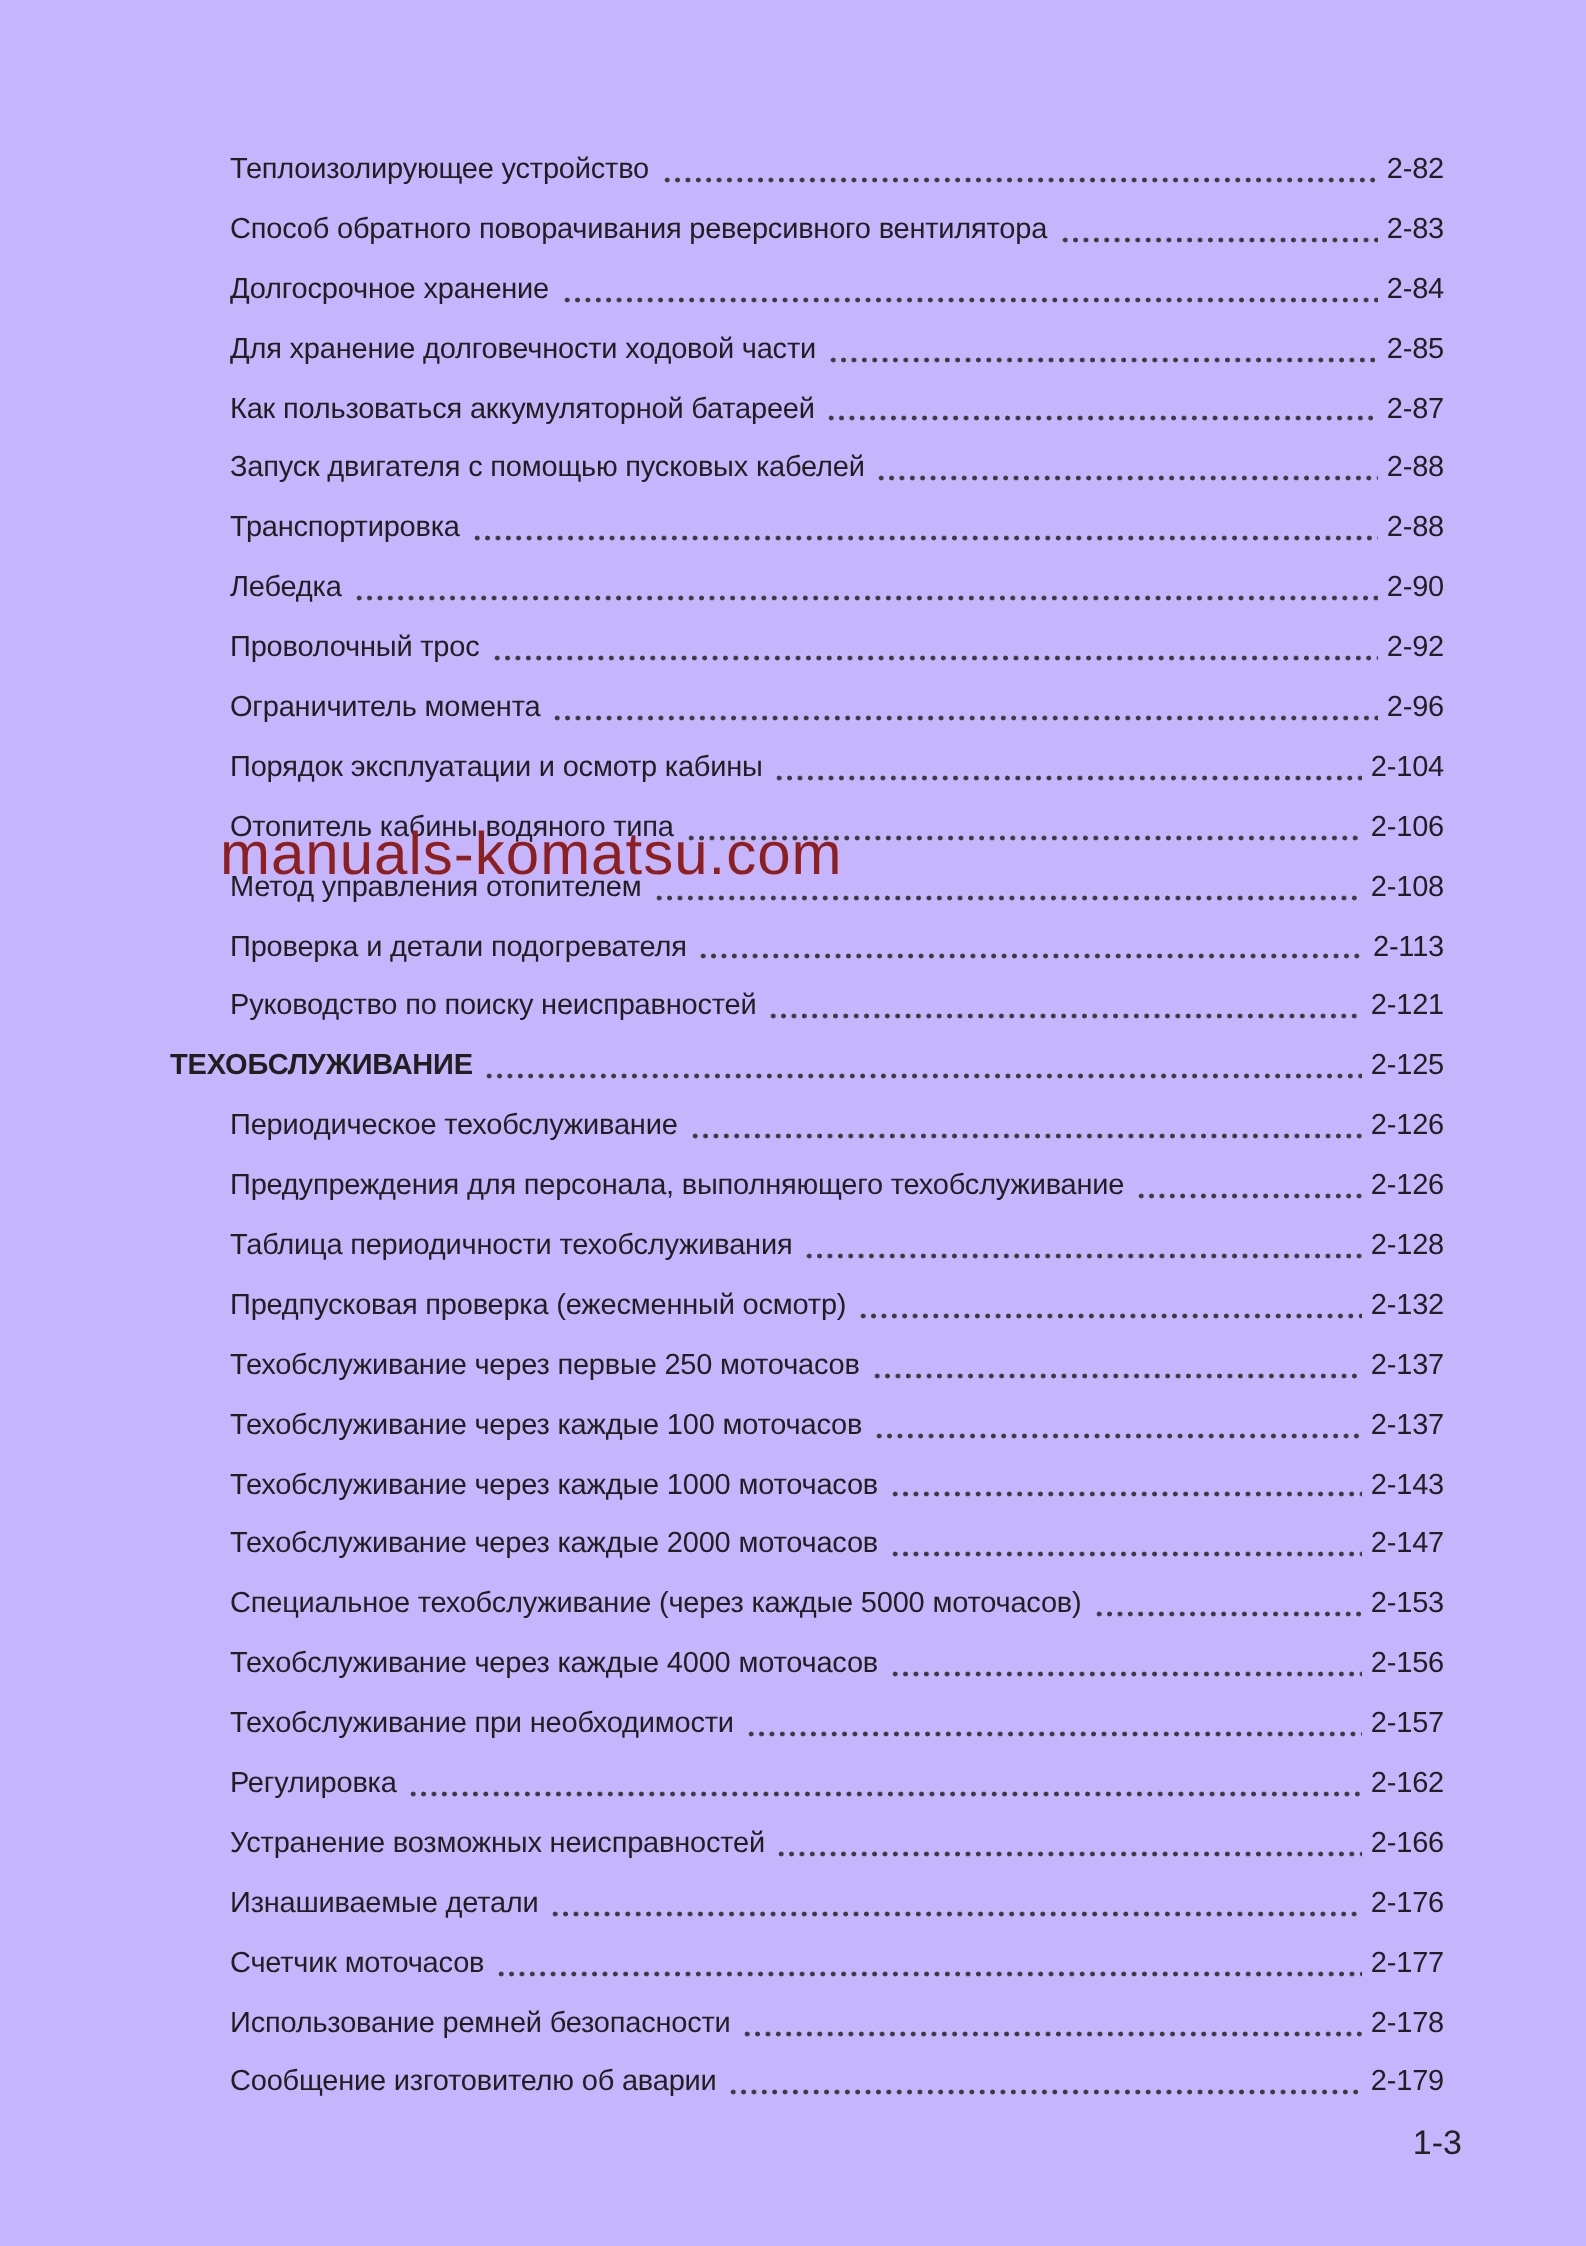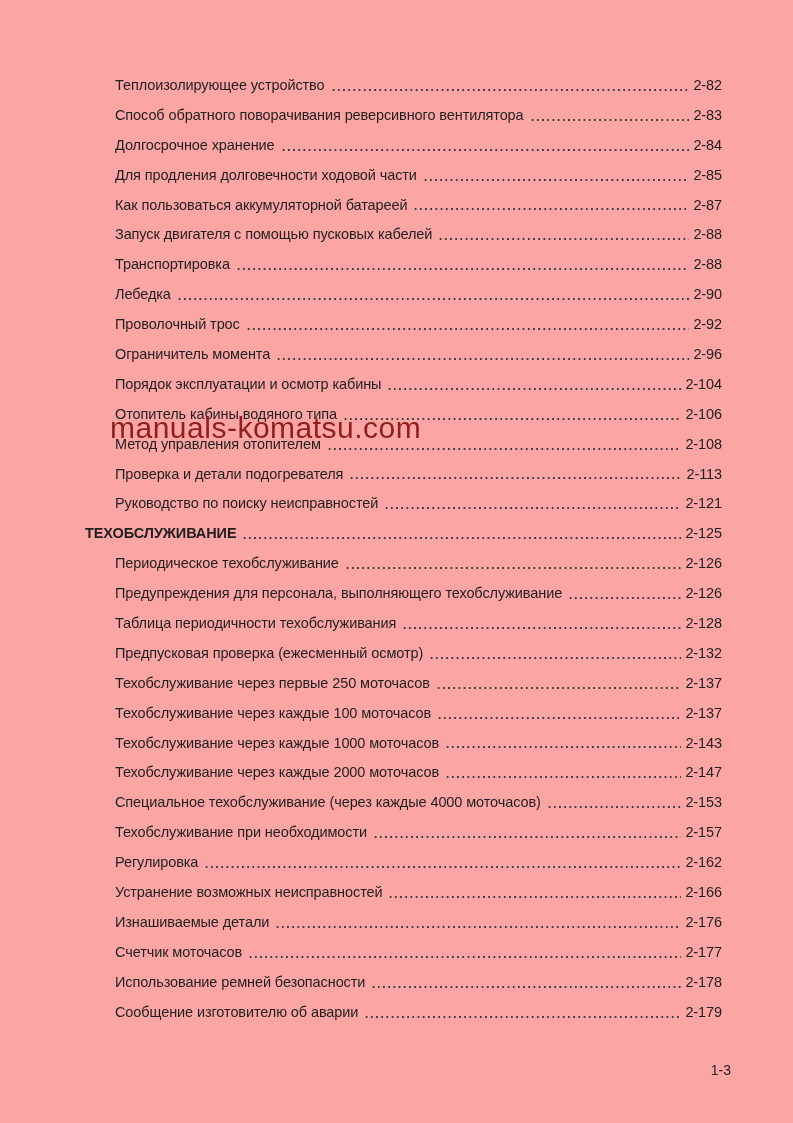--- a/index.html
+++ b/index.html
@@ -4,21 +4,21 @@
 <style>
   html, body {
     margin: 0;
     padding: 0;
     background: #ffffff;
   }
   .page {
     position: relative;
     width: 793px;
     height: 1123px;
-    background: #fca5a5;
+    background: #c4b5fd;
     overflow: hidden;
     font-family: "Liberation Sans", sans-serif;
     color: #1f1f1f;
   }
   .toc {
     position: absolute;
     left: 85px;
     top: 64px;
     width: 637px; 
   }
@@ -60,21 +60,21 @@
     font-size: 30px;
     font-weight: 400;
     letter-spacing: 0.5px;
     white-space: nowrap;
     margin-top: 28px;
   }
   .footer-pagenum {
     position: absolute;
     right: 62px;
     top: 1062px;
-    font-size: 14px;
+    font-size: 17px;
     color: #222;
   }
 </style>
 </head>
 <body>
 
 <div class="page">
   <div class="toc">
       <div class="row">
         <span class="label">Теплоизолирующее устройство</span>
@@ -85,21 +85,21 @@
         <span class="label">Способ обратного поворачивания реверсивного вентилятора</span>
         <span class="leader"></span>
         <span class="pagenum">2-83</span>
       </div>
       <div class="row">
         <span class="label">Долгосрочное хранение</span>
         <span class="leader"></span>
         <span class="pagenum">2-84</span>
       </div>
       <div class="row">
-        <span class="label">Для продления долговечности ходовой части</span>
+        <span class="label">Для хранение долговечности ходовой части</span>
         <span class="leader"></span>
         <span class="pagenum">2-85</span>
       </div>
       <div class="row">
         <span class="label">Как пользоваться аккумуляторной батареей</span>
         <span class="leader"></span>
         <span class="pagenum">2-87</span>
       </div>
       <div class="row">
         <span class="label">Запуск двигателя с помощью пусковых кабелей</span>
@@ -190,23 +190,28 @@
         <span class="label">Техобслуживание через каждые 1000 моточасов</span>
         <span class="leader"></span>
         <span class="pagenum">2-143</span>
       </div>
       <div class="row">
         <span class="label">Техобслуживание через каждые 2000 моточасов</span>
         <span class="leader"></span>
         <span class="pagenum">2-147</span>
       </div>
       <div class="row">
-        <span class="label">Специальное техобслуживание (через каждые 4000 моточасов)</span>
+        <span class="label">Специальное техобслуживание (через каждые 5000 моточасов)</span>
         <span class="leader"></span>
         <span class="pagenum">2-153</span>
+      </div>
+      <div class="row">
+        <span class="label">Техобслуживание через каждые 4000 моточасов</span>
+        <span class="leader"></span>
+        <span class="pagenum">2-156</span>
       </div>
       <div class="row">
         <span class="label">Техобслуживание при необходимости</span>
         <span class="leader"></span>
         <span class="pagenum">2-157</span>
       </div>
       <div class="row">
         <span class="label">Регулировка</span>
         <span class="leader"></span>
         <span class="pagenum">2-162</span>

